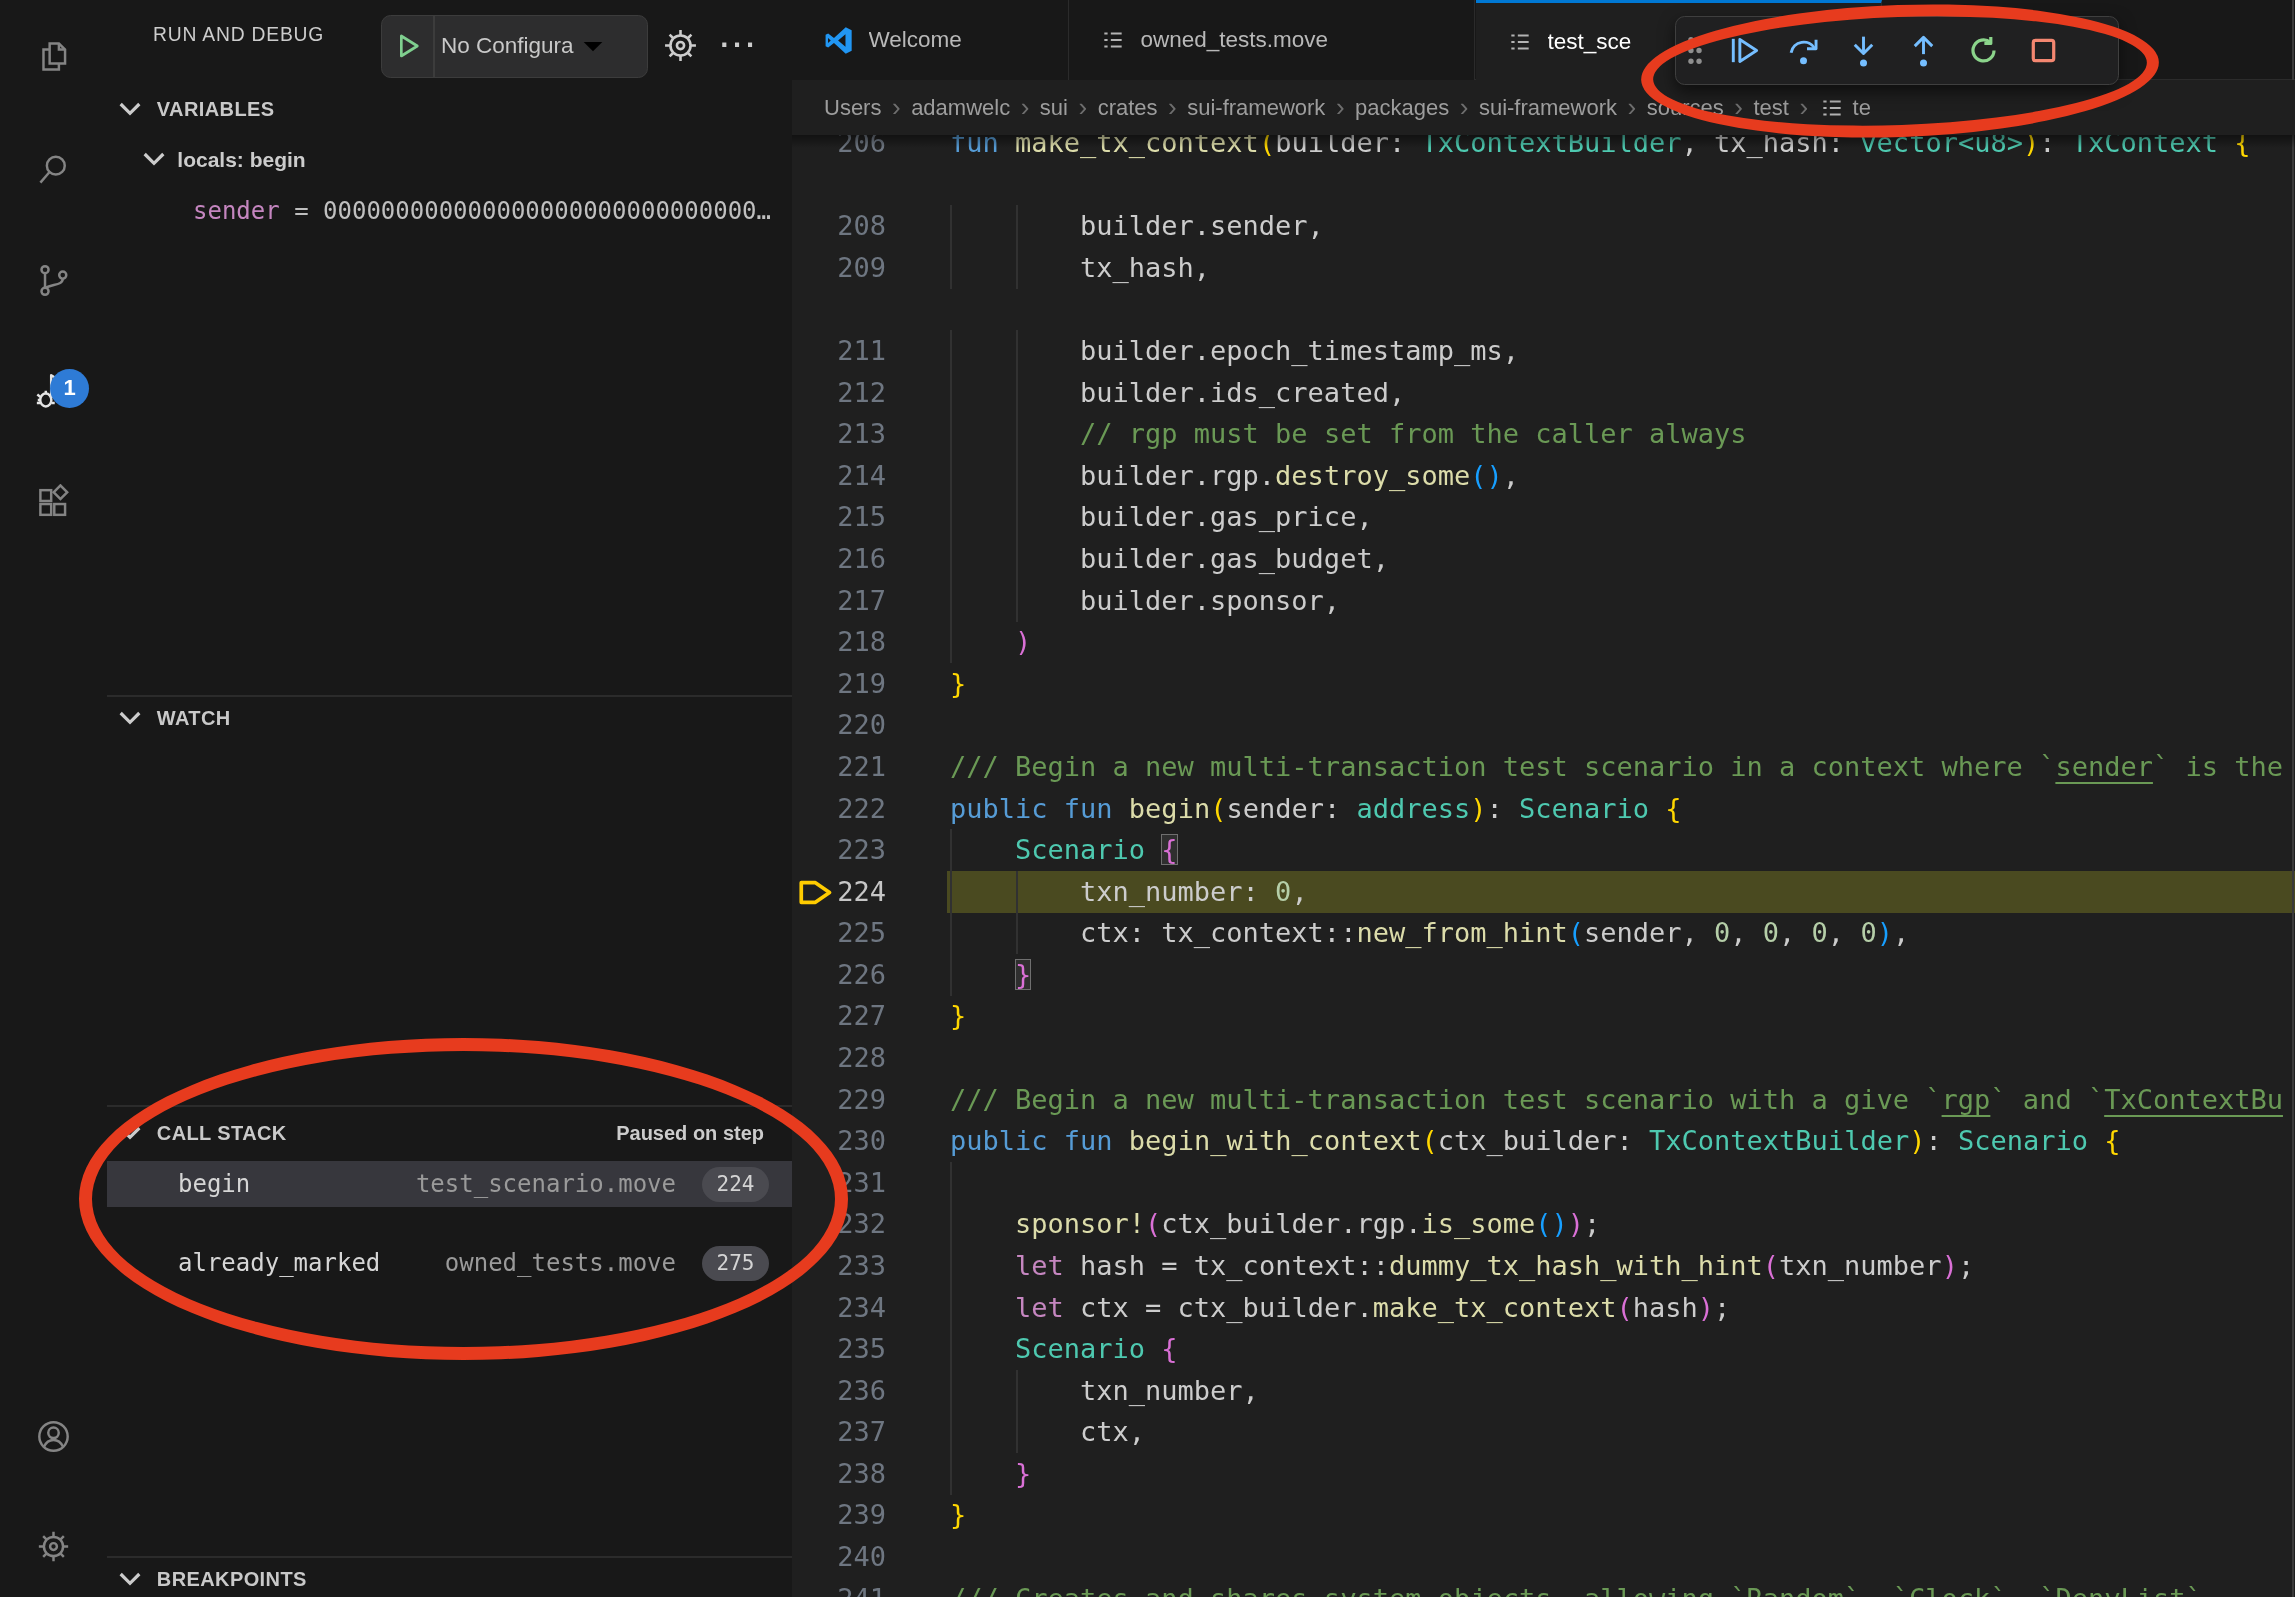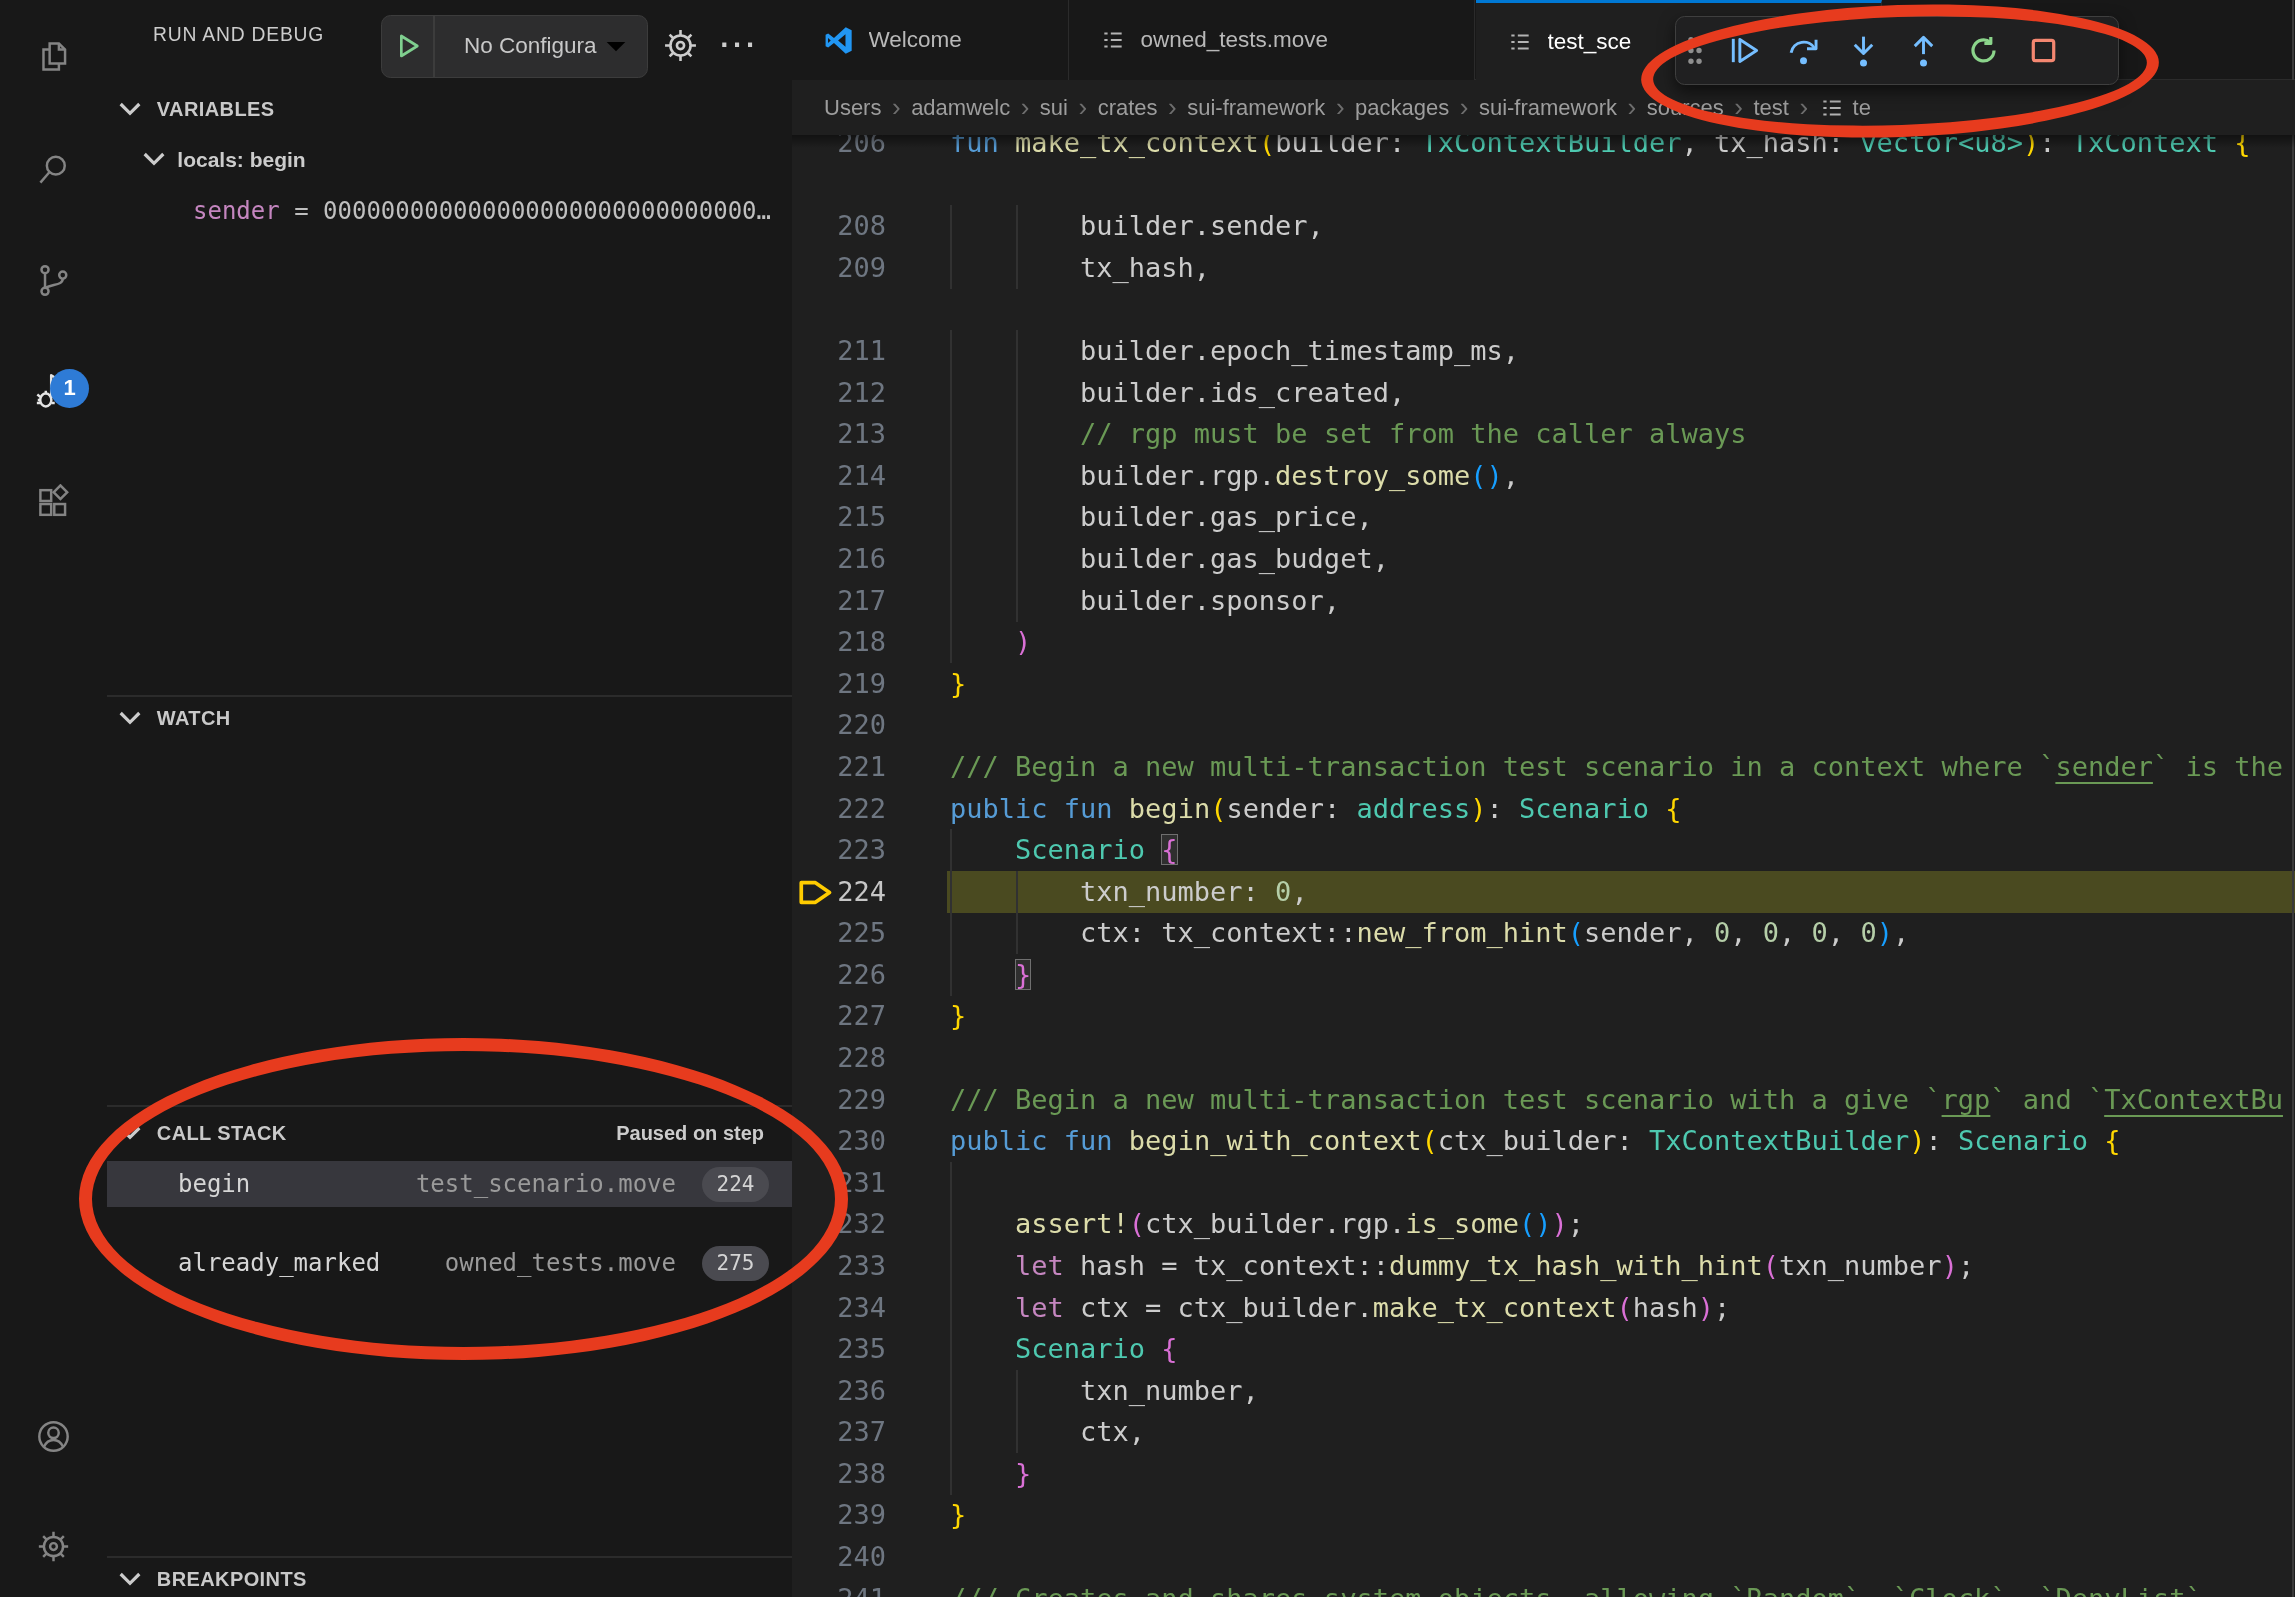--- a/index.html
+++ b/index.html
@@ -12,21 +12,21 @@
   .act-item svg{stroke:#848484;fill:none;stroke-width:1.6;}
   .act-item.active svg{stroke:#e4e4e4;}
   .act-badge{position:absolute;left:50px;top:17.7px;width:39px;height:39px;border-radius:50%;
              display:flex;align-items:center;justify-content:center;color:#fff;font-size:22px;font-weight:bold;}
   
   #sidebar{left:107px;top:0;width:685px;height:1597px;background:#181818;border-right:1.6px solid #2b2b2b;}
   .side-title{position:absolute;left:46px;top:24px;font-size:19.3px;letter-spacing:0.8px;color:#cccccc;}
   #configctl{position:absolute;left:274px;top:14.5px;width:265px;height:61px;background:#2d2d2e;border:0.8px solid #3c3c3c;
              border-radius:9.7px;display:flex;align-items:center;}
   #configctl .sep{width:1.6px;height:61px;background:#3c3c3c;margin-left:9.7px;}
-  #configctl .cfg-label{margin-left:29px;width:151px;overflow:hidden;white-space:nowrap;color:#c8c8c8;font-size:22.5px;}
+  #configctl .cfg-label{margin-left:6px;width:151px;overflow:hidden;white-space:nowrap;color:#c8c8c8;font-size:22.5px;}
   .hdr-icon{position:absolute;top:22.5px;width:45px;height:45px;display:flex;align-items:center;justify-content:center;}
   .hdr-icon svg{stroke:#cccccc;fill:none;stroke-width:1.6;}
   .dots{color:#cccccc;font-size:29px;letter-spacing:3.2px;font-weight:bold;}
   .section-row{position:absolute;left:0;width:685px;height:39px;display:flex;align-items:center;}
   .section-row .chev{margin-left:11.3px;}
   .section-row .lbl{margin-left:14.5px;font-size:20px;font-weight:bold;color:#c9c9c9;letter-spacing:0.4px;}
   .subrow .chev{margin-left:35px;}
   .subrow .lbl{margin-left:11.3px;font-size:21px;font-weight:bold;color:#cccccc;letter-spacing:0;}
   .divider{position:absolute;left:0;width:685px;height:1.6px;background:#2b2b2b;}
   .mono{font-family:"DejaVu Sans Mono",monospace;}
@@ -349,21 +349,21 @@
           <span class="lnum">230</span>
           <span class="ctext"><span class="tok k">public</span><span class="tok t"> </span><span class="tok k">fun</span><span class="tok t"> </span><span class="tok fn">begin_with_context</span><span class="tok b1">(</span><span class="tok t">ctx_builder: </span><span class="tok ty">TxContextBuilder</span><span class="tok b1">)</span><span class="tok t">: </span><span class="tok ty">Scenario</span><span class="tok t"> </span><span class="tok b1">{</span></span>
         </div>
         <div class="codeline" style="top: 1162px;">
           <div class="guide" style="left: 158px;"></div>
           <span class="lnum">231</span>
         </div>
         <div class="codeline" style="top: 1203px;">
           <div class="guide" style="left: 158px;"></div>
           <span class="lnum">232</span>
-          <span class="ctext"><span class="tok t">    </span><span class="tok fn">assert!</span><span class="tok b2">(</span><span class="tok t">ctx_builder.rgp.</span><span class="tok fn">is_some</span><span class="tok b3">()</span><span class="tok b2">)</span><span class="tok t">;</span></span>
+          <span class="ctext"><span class="tok t">    </span><span class="tok fn">sponsor!</span><span class="tok b2">(</span><span class="tok t">ctx_builder.rgp.</span><span class="tok fn">is_some</span><span class="tok b3">()</span><span class="tok b2">)</span><span class="tok t">;</span></span>
         </div>
         <div class="codeline" style="top: 1245px;">
           <div class="guide" style="left: 158px;"></div>
           <span class="lnum">233</span>
           <span class="ctext"><span class="tok t">    </span><span class="tok kc">let</span><span class="tok t"> hash = tx_context::</span><span class="tok fn">dummy_tx_hash_with_hint</span><span class="tok b2">(</span><span class="tok t">txn_number</span><span class="tok b2">)</span><span class="tok t">;</span></span>
         </div>
         <div class="codeline" style="top: 1287px;">
           <div class="guide" style="left: 158px;"></div>
           <span class="lnum">234</span>
           <span class="ctext"><span class="tok t">    </span><span class="tok kc">let</span><span class="tok t"> ctx = ctx_builder.</span><span class="tok fn">make_tx_context</span><span class="tok b2">(</span><span class="tok t">hash</span><span class="tok b2">)</span><span class="tok t">;</span></span>

